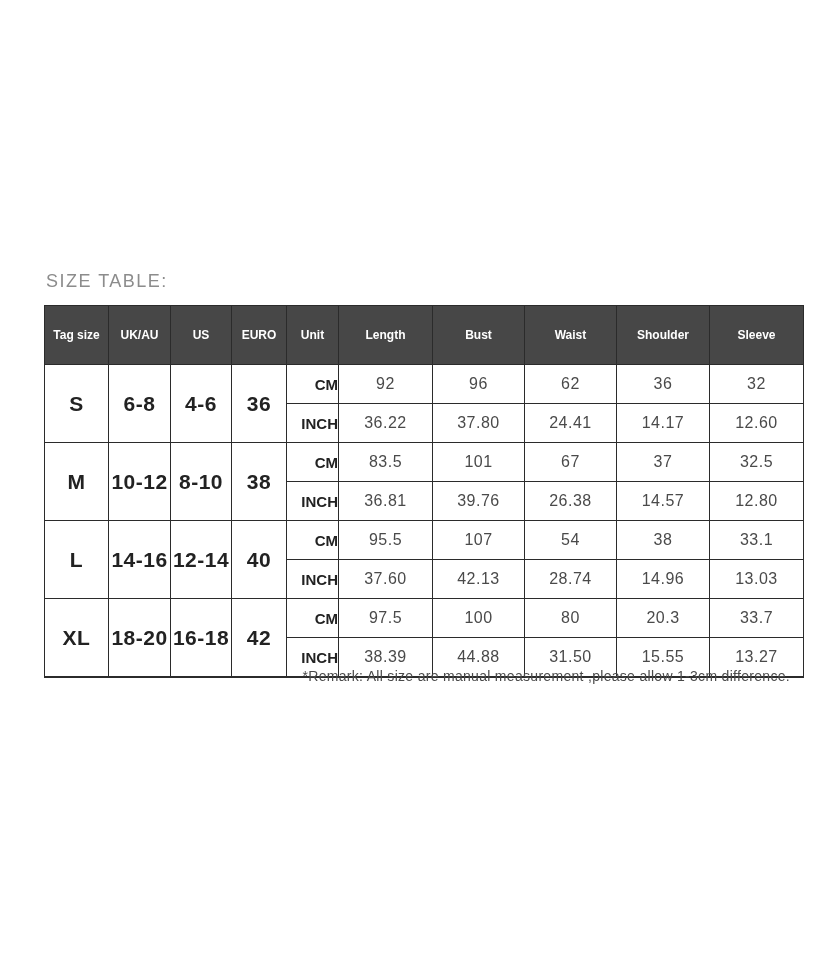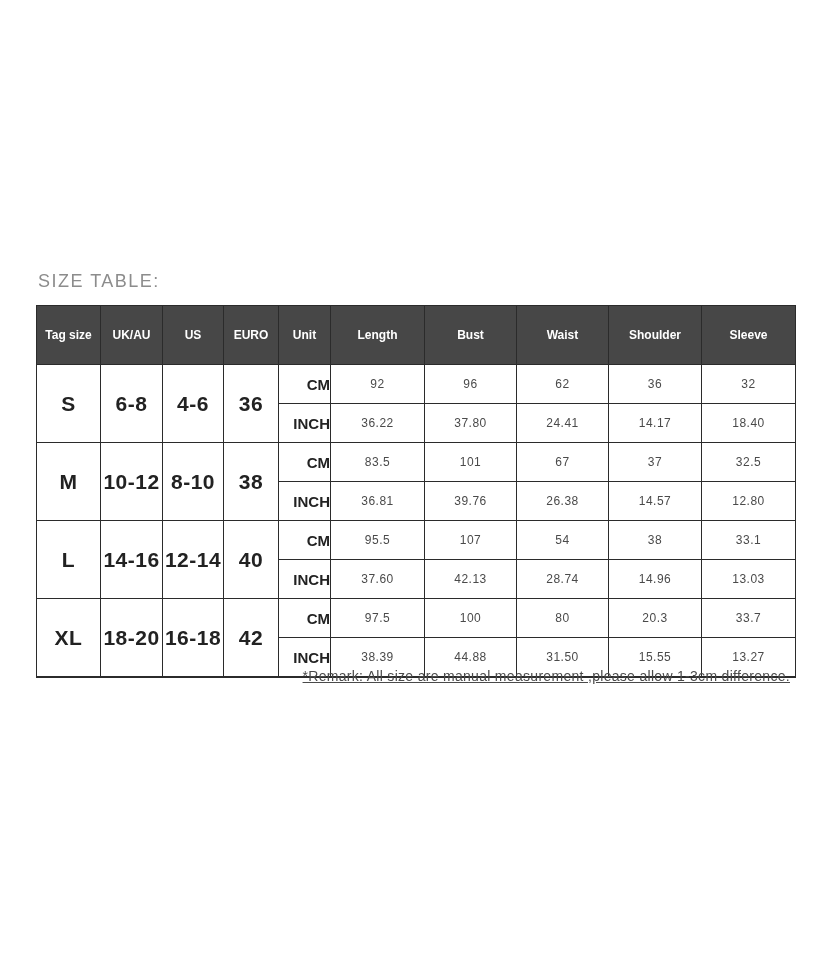--- a/index.html
+++ b/index.html
@@ -10,21 +10,21 @@
     --border:#2b2b2b;
     --title-text:#8c8c8c;
     --remark-text:#4a4a4a;
   }
   html,body{margin:0;padding:0;}
   body{
     width:830px;height:960px;background:#ffffff;
     font-family:"Liberation Sans","DejaVu Sans",sans-serif;
     position:relative;overflow:hidden;
   }
-  .canvas{position:absolute;inset:0;background:#ffffff;}
+  .canvas{position:absolute;inset:0;background:#ffffff;margin-left:8px;}
   .size-title{
     position:absolute;left:38px;top:271px;
     font-size:18px;letter-spacing:1.5px;color:var(--title-text);
     font-weight:normal;
   }
   table.size-table{
     position:absolute;left:36px;top:305px;
     width:759px;border-collapse:collapse;table-layout:fixed;
     border:1px solid var(--border);
     border-bottom:2px solid var(--border);
@@ -41,28 +41,27 @@
     height:38px;padding:0;background:#ffffff;
   }
   td.c-size{
     font-size:21px;font-weight:bold;color:var(--size-text);
     letter-spacing:0.5px;
   }
   td.c-unit{
     font-size:15px;font-weight:bold;color:var(--size-text);text-align:right;
   }
   td.c-num{
-    font-size:12px;font-weight:normal;color:var(--num-text);
+    font-size:16px;font-weight:normal;color:var(--num-text);
     letter-spacing:0.5px;
   }
   .remark{
     position:absolute;top:668px;right:40px;
     font-size:14px;color:var(--remark-text);
     letter-spacing:0.3px;
-    text-decoration:underline;
   }
 </style>
 </head>
 <body>
 
 <div class="canvas">
 
   <div class="size-title">SIZE TABLE:</div>
 
   <table class="size-table">
@@ -105,21 +104,21 @@
         <td class="c-num">62</td>
         <td class="c-num">36</td>
         <td class="c-num">32</td>
       </tr>
       <tr>
         <td class="c-unit">INCH</td>
         <td class="c-num">36.22</td>
         <td class="c-num">37.80</td>
         <td class="c-num">24.41</td>
         <td class="c-num">14.17</td>
-        <td class="c-num">18.40</td>
+        <td class="c-num">12.60</td>
       </tr>
 
       <tr>
         <td class="c-size" rowspan="2">M</td>
         <td class="c-size" rowspan="2">10-12</td>
         <td class="c-size" rowspan="2">8-10</td>
         <td class="c-size" rowspan="2">38</td>
         <td class="c-unit">CM</td>
         <td class="c-num">83.5</td>
         <td class="c-num">101</td>

